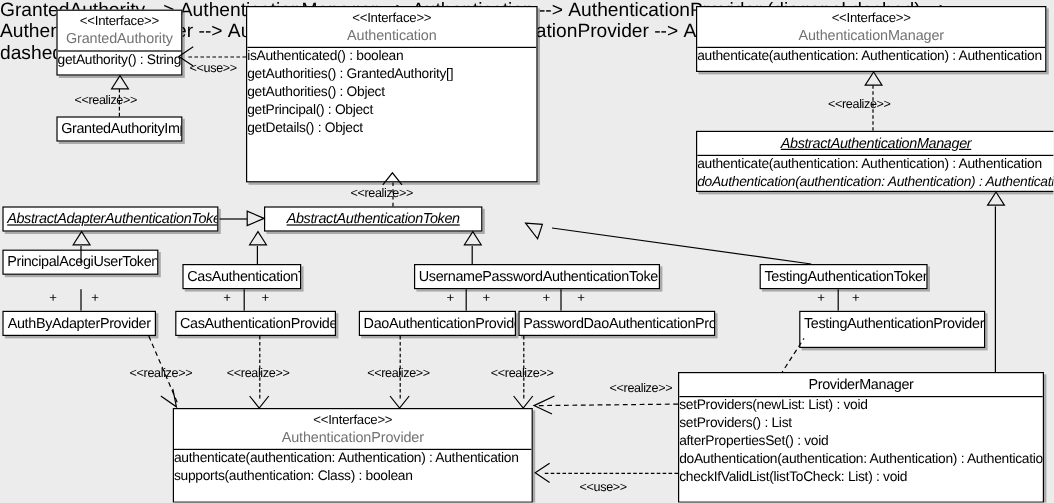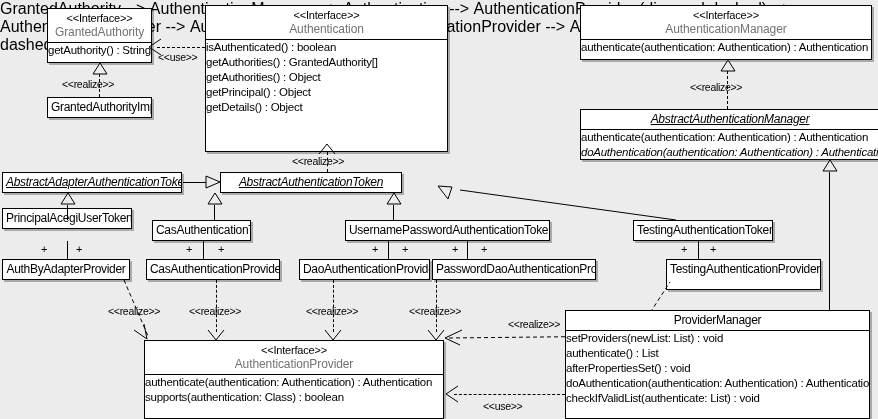--- a/index.html
+++ b/index.html
@@ -341,24 +341,24 @@
     <polyline points="22,50 5,58 20,65" fill="none" stroke="#000" stroke-width="1"></polyline>
   </svg>
   <div class="label" style="left:508px; top:318px;">&lt;&lt;realize&gt;&gt;</div>
 
   
   <div class="uml-box" style="left:565px; top:310px; width:305px; height:109px;">
     <div class="simple-head">ProviderManager</div>
     <div class="uml-sep"></div>
     <div class="uml-ops">
       <div class="op">setProviders(newList: List) : void</div>
-      <div class="op">authenticate() : List</div>
+      <div class="op">setProviders() : List</div>
       <div class="op">afterPropertiesSet() : void</div>
       <div class="op">doAuthentication(authentication: Authentication) : Authentication</div>
-      <div class="op">checkIfValidList(authenticate: List) : void</div>
+      <div class="op">checkIfValidList(listToCheck: List) : void</div>
     </div>
   </div>
 
   
   <div class="dline" style="left:454px; top:394px; width:111px;"></div>
   <svg class="arrow-svg" style="left:445px; top:386px;" width="14" height="17">
     <polyline points="13,0 1,8 13,16" fill="none" stroke="#000" stroke-width="1"></polyline>
   </svg>
   <div class="label" style="left:483px; top:400px;">&lt;&lt;use&gt;&gt;</div>
 

